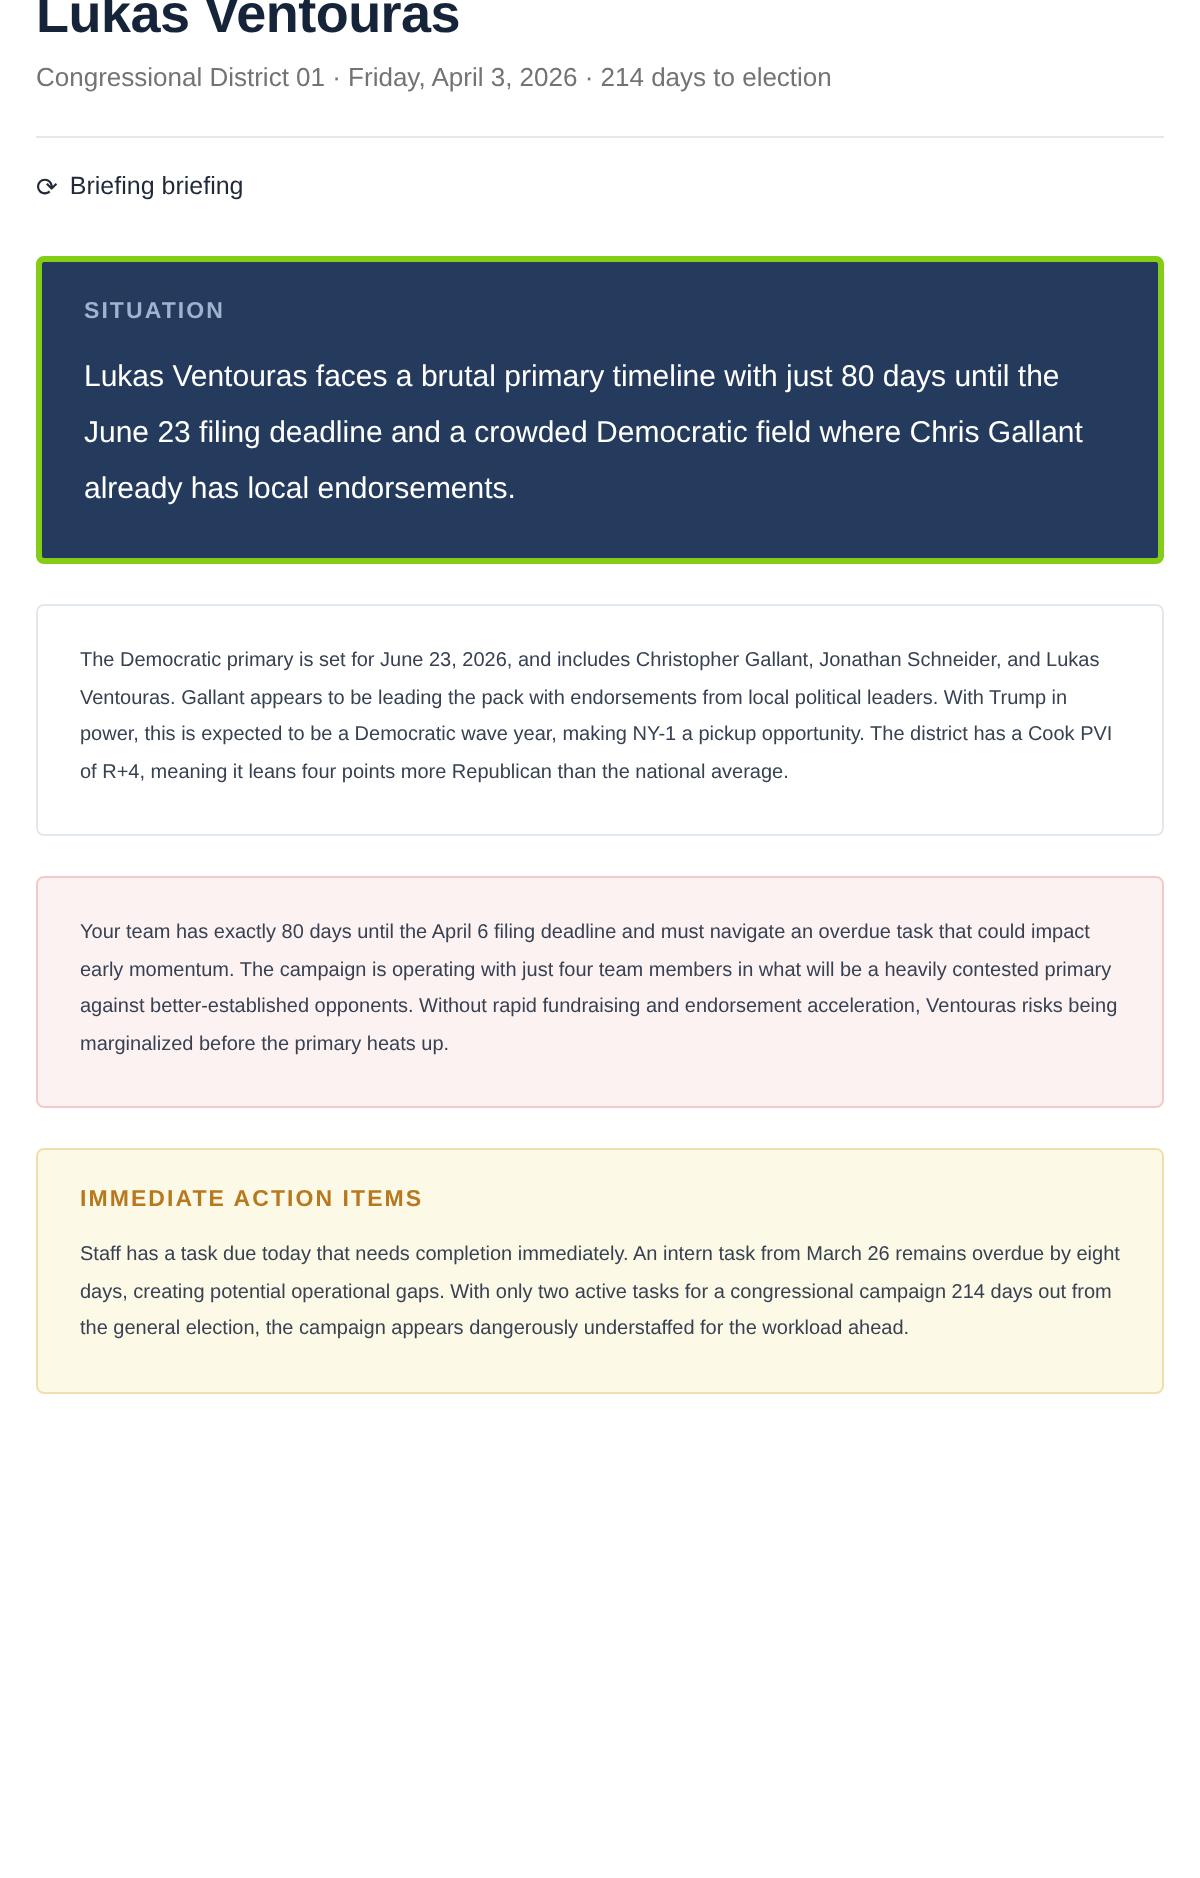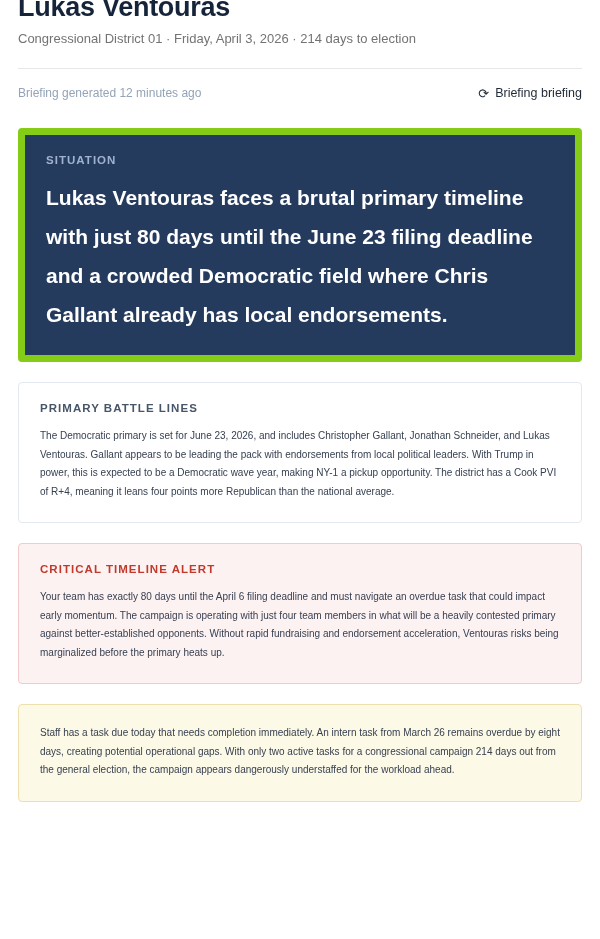--- a/index.html
+++ b/index.html
@@ -81,29 +81,29 @@
   }
   .card-body {
     margin: 0;
     font-size: 10px;
     line-height: 1.85;
     color: #374151;
   }
   
   .card-dark {
     background: #253b5e;
-    border: 7px solid #84cc16;
+    border: 3px solid #84cc16;
   }
   .card-dark .card-label {
     color: #9fb3d1;
   }
   .card-dark .card-body {
     color: #ffffff;
-    font-weight: 700;
-    font-size: 21px;
+    font-weight: 400;
+    font-size: 15px;
     line-height: 1.85;
   }
   
   .card-plain {
     background: #ffffff;
     border: 1px solid #e2e8f0;
   }
   .card-plain .card-label {
     color: #475569;
   }
@@ -130,43 +130,41 @@
 <div class="page">
 
   <header>
     <h1 class="page-title">Lukas Ventouras</h1>
     <p class="subtitle">Congressional District 01 · Friday, April 3, 2026 · 214 days to election</p>
   </header>
 
   <hr class="divider">
 
   <div class="meta-row">
-    <span class="generated">Briefing generated 12 minutes ago</span>
     <button class="refresh-btn">
       <span class="refresh-icon">⟳</span>
       <span>Briefing briefing</span>
     </button>
   </div>
 
   <div class="cards">
 
     <section class="card card-dark">
       <h2 class="card-label">SITUATION</h2>
       <p class="card-body">Lukas Ventouras faces a brutal primary timeline with just 80 days until the June 23 filing deadline and a crowded Democratic field where Chris Gallant already has local endorsements.</p>
     </section>
 
     <section class="card card-plain">
-      <h2 class="card-label">PRIMARY BATTLE LINES</h2>
       <p class="card-body">The Democratic primary is set for June 23, 2026, and includes Christopher Gallant, Jonathan Schneider, and Lukas Ventouras. Gallant appears to be leading the pack with endorsements from local political leaders. With Trump in power, this is expected to be a Democratic wave year, making NY-1 a pickup opportunity. The district has a Cook PVI of R+4, meaning it leans four points more Republican than the national average.</p>
     </section>
 
     <section class="card card-red">
-      <h2 class="card-label">CRITICAL TIMELINE ALERT</h2>
       <p class="card-body">Your team has exactly 80 days until the April 6 filing deadline and must navigate an overdue task that could impact early momentum. The campaign is operating with just four team members in what will be a heavily contested primary against better-established opponents. Without rapid fundraising and endorsement acceleration, Ventouras risks being marginalized before the primary heats up.</p>
     </section>
 
     <section class="card card-yellow">
+      <h2 class="card-label">IMMEDIATE ACTION ITEMS</h2>
       <p class="card-body">Staff has a task due today that needs completion immediately. An intern task from March 26 remains overdue by eight days, creating potential operational gaps. With only two active tasks for a congressional campaign 214 days out from the general election, the campaign appears dangerously understaffed for the workload ahead.</p>
     </section>
 
   </div>
 
 </div>
 
 </body></html>

